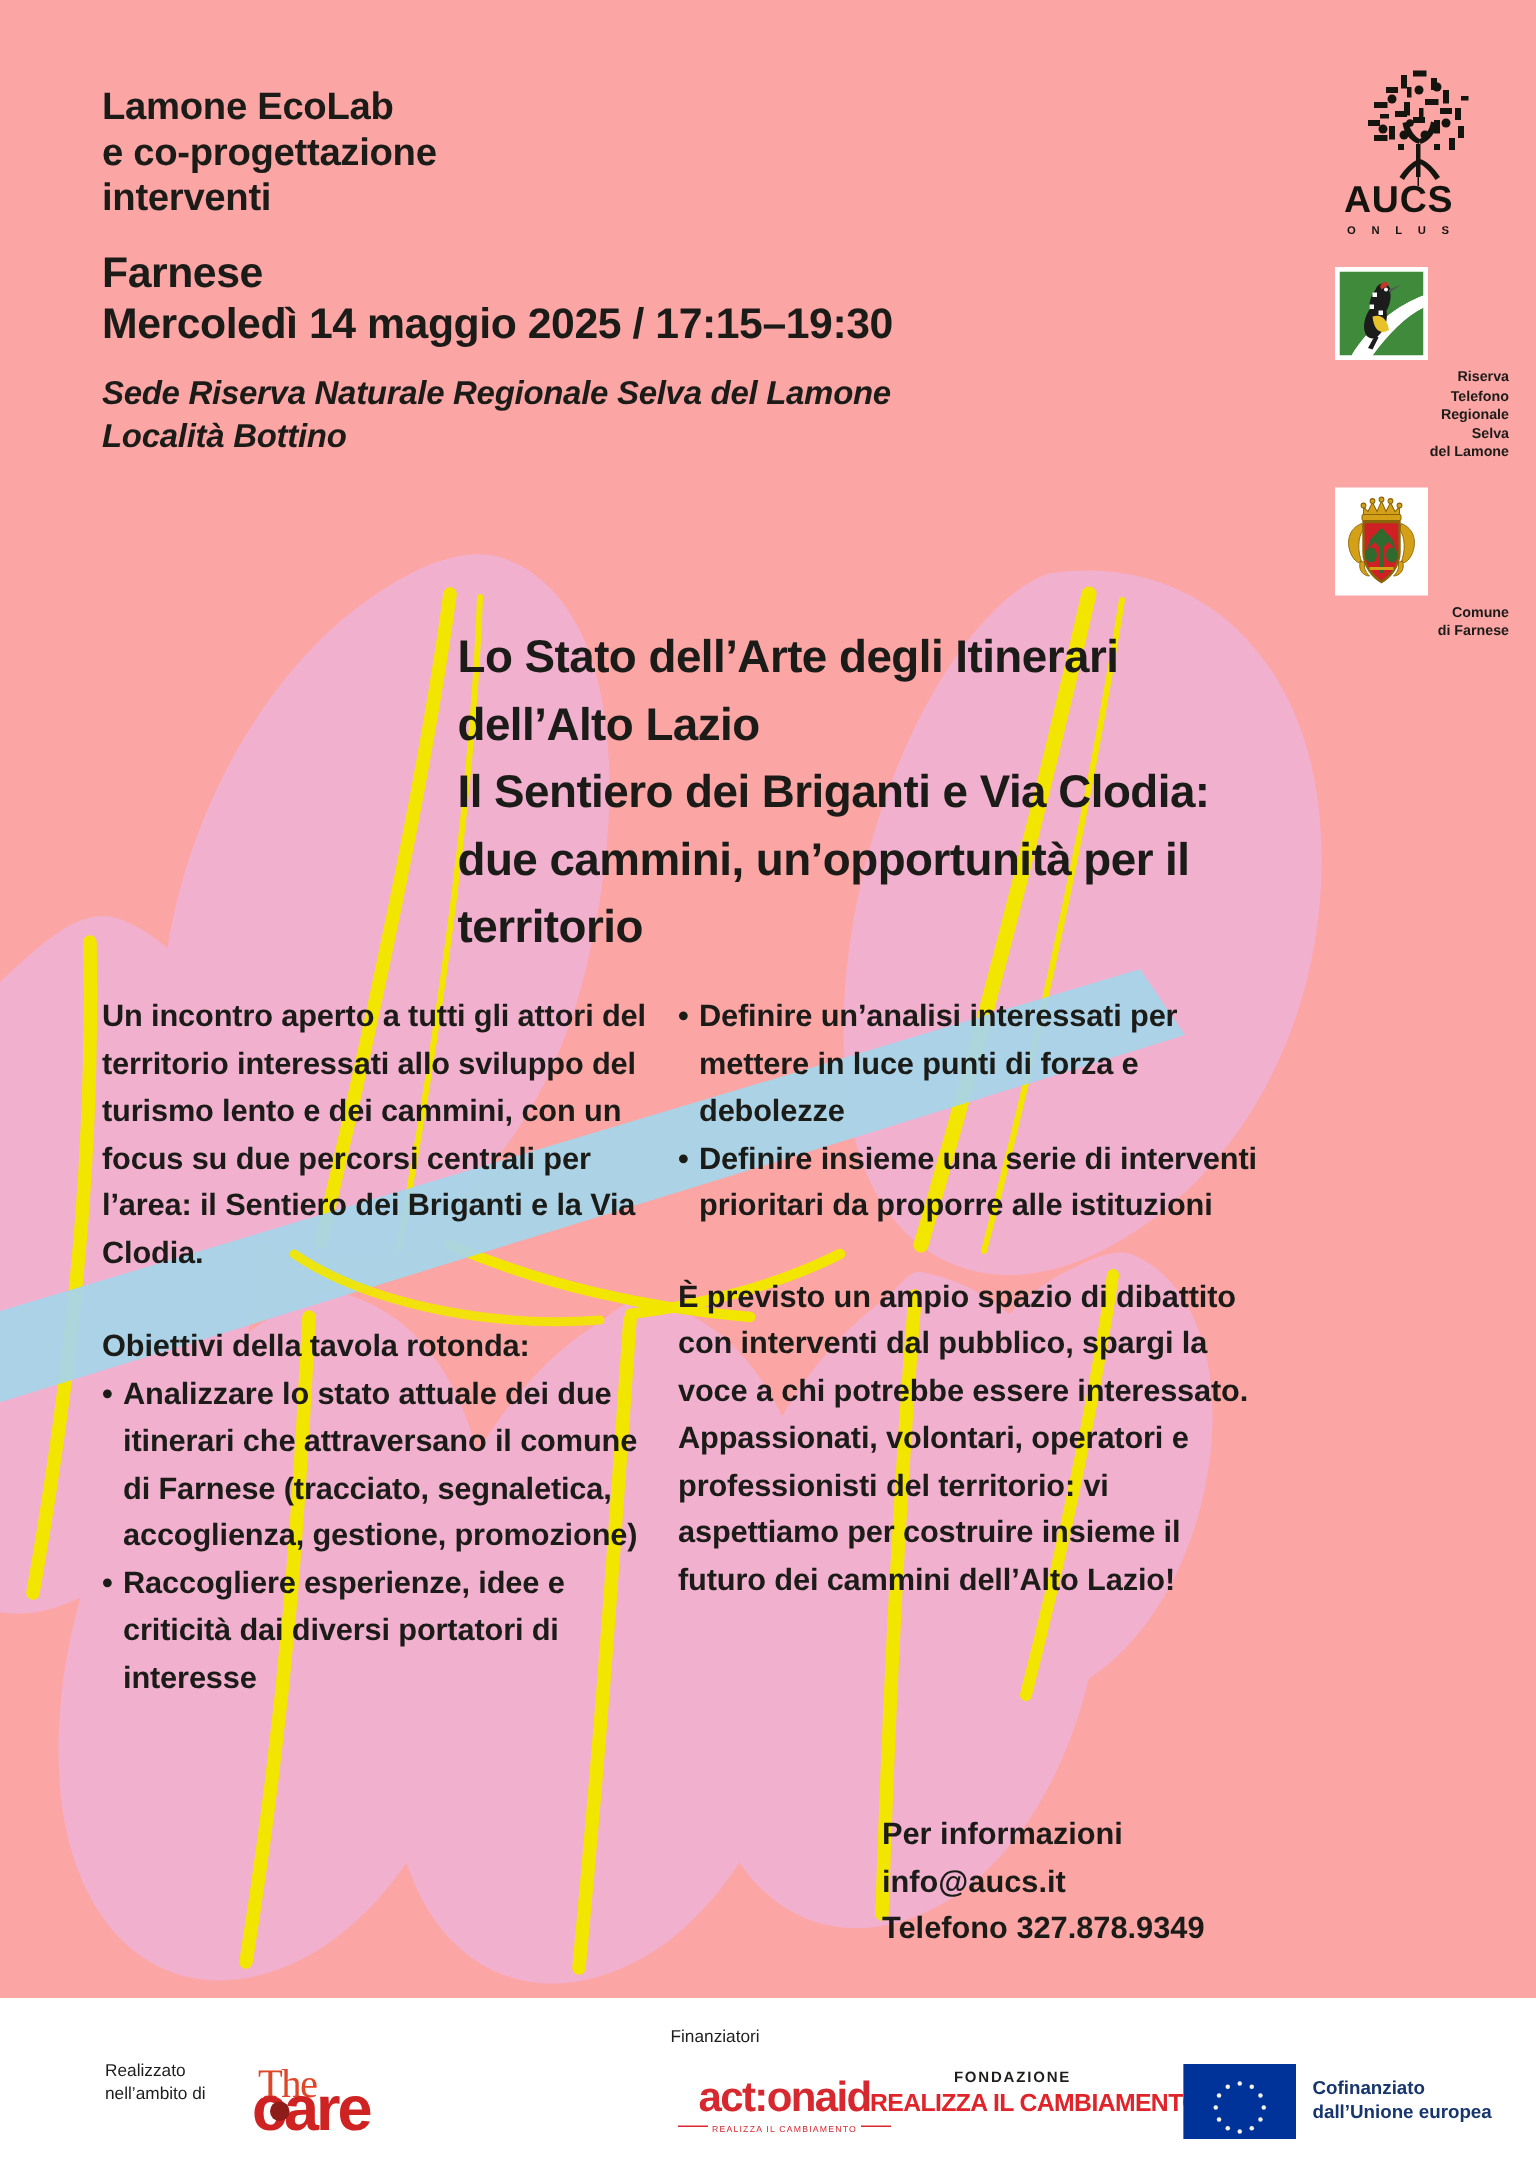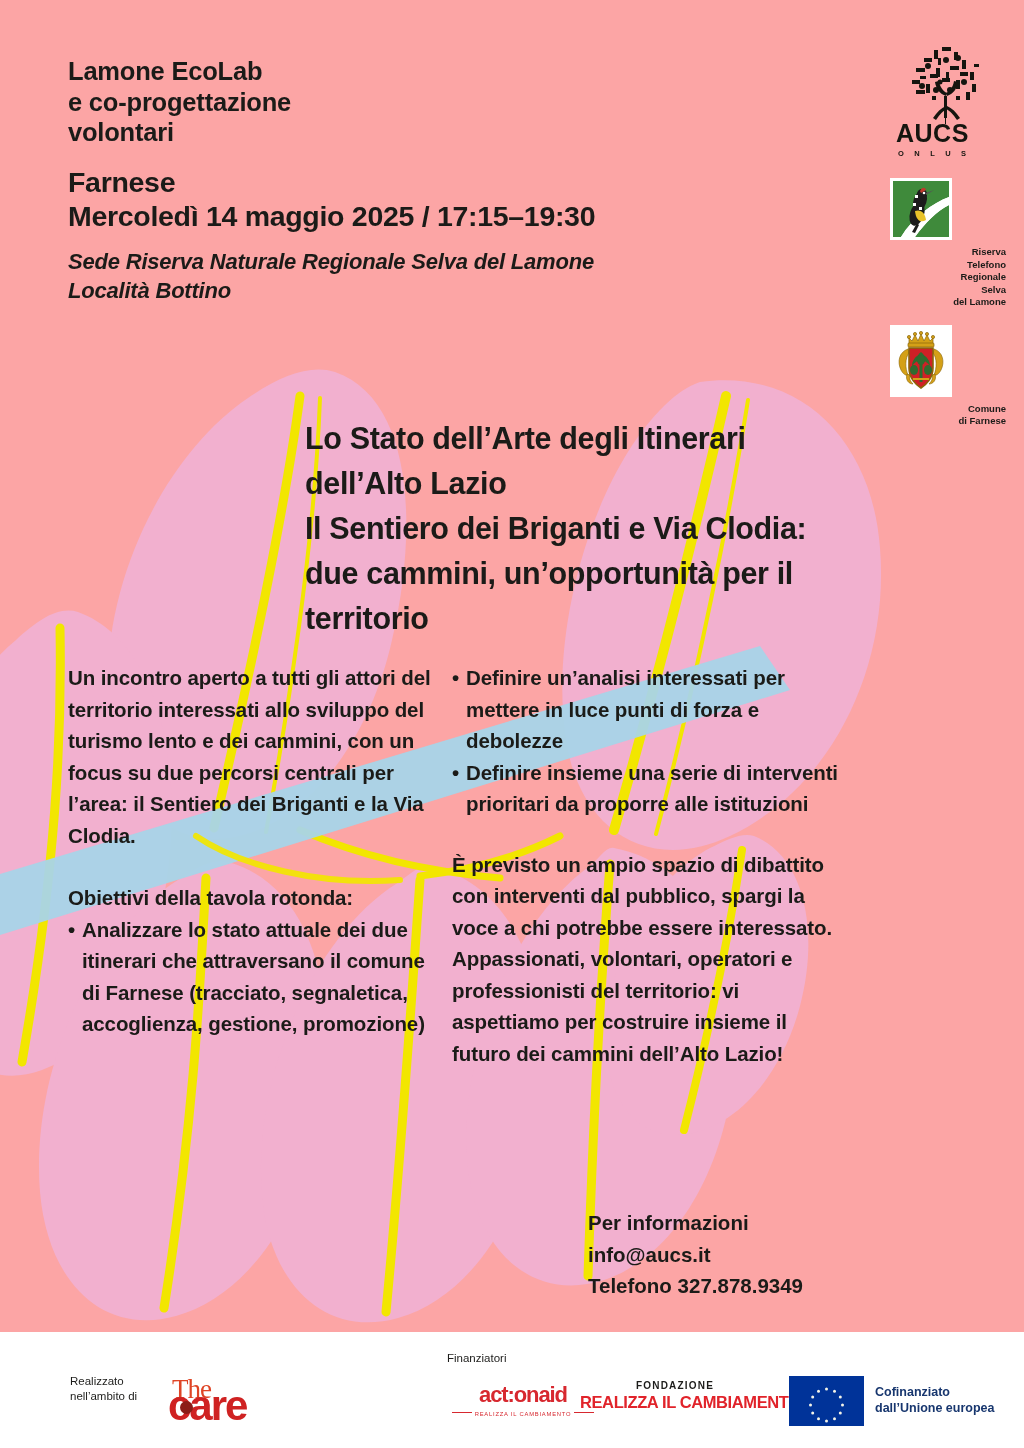--- a/index.html
+++ b/index.html
@@ -68,21 +68,21 @@
   
   .footer{position:absolute;left:0;top:1332px;width:1024px;height:116px;background:#ffffff;}
   .f-realizzato{position:absolute;left:70px;top:42px;font-size:11.5px;line-height:15px;color:#1d1d1b;}
   .f-care{position:absolute;left:168px;top:28px;width:120px;height:64px;}
   .f-care .the{position:absolute;left:4px;top:14px;font-size:27px;color:#df4526;letter-spacing:-1px;font-family:"Liberation Serif",serif;}
   .f-care .care{position:absolute;left:0px;top:22px;font-size:42px;font-weight:bold;color:#cf2222;letter-spacing:-2px;}
   .f-care .dot{position:absolute;left:12px;top:41px;width:13px;height:13px;border-radius:50%;background:#8c1d18;}
 
   .f-fin-label{position:absolute;left:447px;top:20px;font-size:11.5px;color:#1d1d1b;}
   .f-aa{position:absolute;left:448px;top:50px;width:150px;text-align:center;}
-  .f-aa .word{font-size:22px;font-weight:bold;color:#d7282f;letter-spacing:-1.1px;}
+  .f-aa .word{font-size:28px;font-weight:bold;color:#d7282f;letter-spacing:-1.1px;}
   .f-aa .word .colon{color:#d7282f;}
   .f-aa .tag{margin-top:3px;font-size:5.8px;color:#d7282f;letter-spacing:0.8px;white-space:nowrap;}
   .f-aa .rule{display:inline-block;width:20px;height:1px;background:#d7282f;vertical-align:3px;margin:0 3px;}
 
   .f-fond{position:absolute;left:580px;top:48px;width:190px;text-align:center;}
   .f-fond .top{font-size:10px;font-weight:bold;letter-spacing:1.2px;color:#1d1d1b;}
   .f-fond .main{margin-top:2px;font-size:16.5px;font-weight:bold;color:#e1232a;letter-spacing:-0.4px;white-space:nowrap;}
 
   .f-eu{position:absolute;left:789px;top:44px;}
   .f-eu .flag{width:75px;height:50px;background:#003399;position:relative;float:left;}
@@ -148,21 +148,21 @@
         <path d="M 196 836 C 240 866 320 886 400 880" stroke-width="6"></path>
       </g>
     </g>
   </svg>
 
   <div class="content">
 
     <div class="hdr txt">
       <div class="l1">Lamone EcoLab</div>
       <div class="l1">e co-progettazione</div>
-      <div class="l1">volontari</div>
+      <div class="l1">interventi</div>
       <div class="spacer"></div>
       <div class="l2">Farnese</div>
       <div class="l2">Mercoledì 14 maggio 2025 / 17:15–19:30</div>
       <div class="l3">Sede Riserva Naturale Regionale Selva del Lamone</div>
       <div class="l3" style="margin-top:0">Località Bottino</div>
     </div>
 
     <div class="maintitle txt">
       <div>Lo Stato dell’Arte degli Itinerari</div>
       <div>dell’Alto Lazio</div>
@@ -170,20 +170,21 @@
       <div>due cammini, un’opportunità per il</div>
       <div>territorio</div>
     </div>
 
     <div class="colL txt">
       <div class="para"><span class="semi">Un incontro aperto a tutti gli attori del territorio interessati allo sviluppo del turismo lento e dei cammini, con un focus su due percorsi centrali per l’area: </span><b>il Sentiero dei Briganti e la Via Clodia</b><span>.</span></div>
       <div class="gap"></div>
       <div class="para"><b>Obiettivi della tavola rotonda</b><span>:</span></div>
       <ul class="bl">
         <li>Analizzare lo stato attuale dei due itinerari che attraversano il comune di Farnese (tracciato, segnaletica, accoglienza, gestione, promozione)</li>
+        <li>Raccogliere esperienze, idee e criticità dai diversi portatori di interesse</li>
       </ul>
     </div>
 
     <div class="colR txt">
       <ul class="bl">
         <li><span>Definire un’</span><b>analisi interessati</b><span> per mettere in luce punti di forza e debolezze</span></li>
         <li>Definire insieme una serie di interventi prioritari da proporre alle istituzioni</li>
       </ul>
       <div class="gapS"></div>
       <div class="para">È previsto un ampio spazio di dibattito con interventi dal pubblico, spargi la voce a chi potrebbe essere interessato. Appassionati, volontari, operatori e professionisti del territorio: vi aspettiamo per costruire insieme il futuro dei cammini dell’Alto Lazio!</div>

